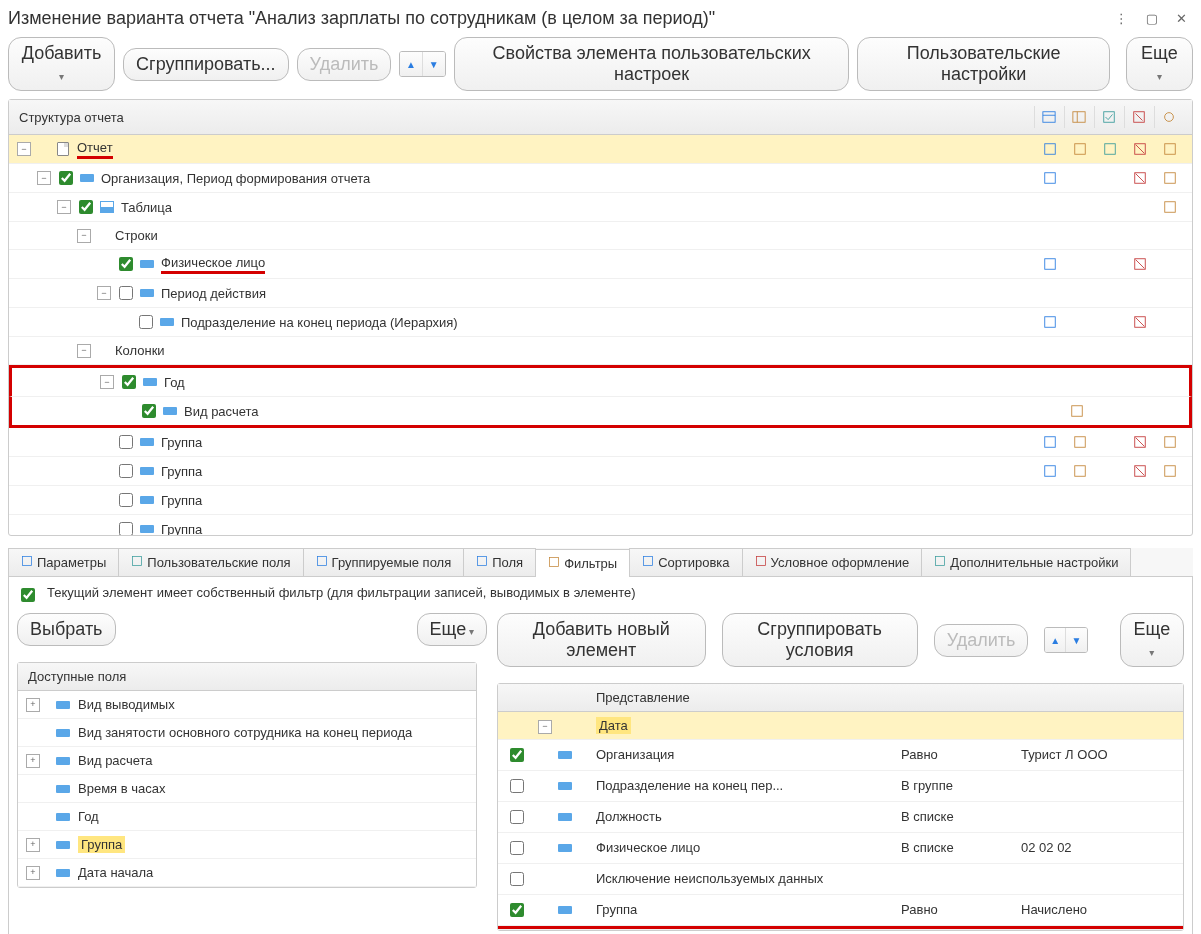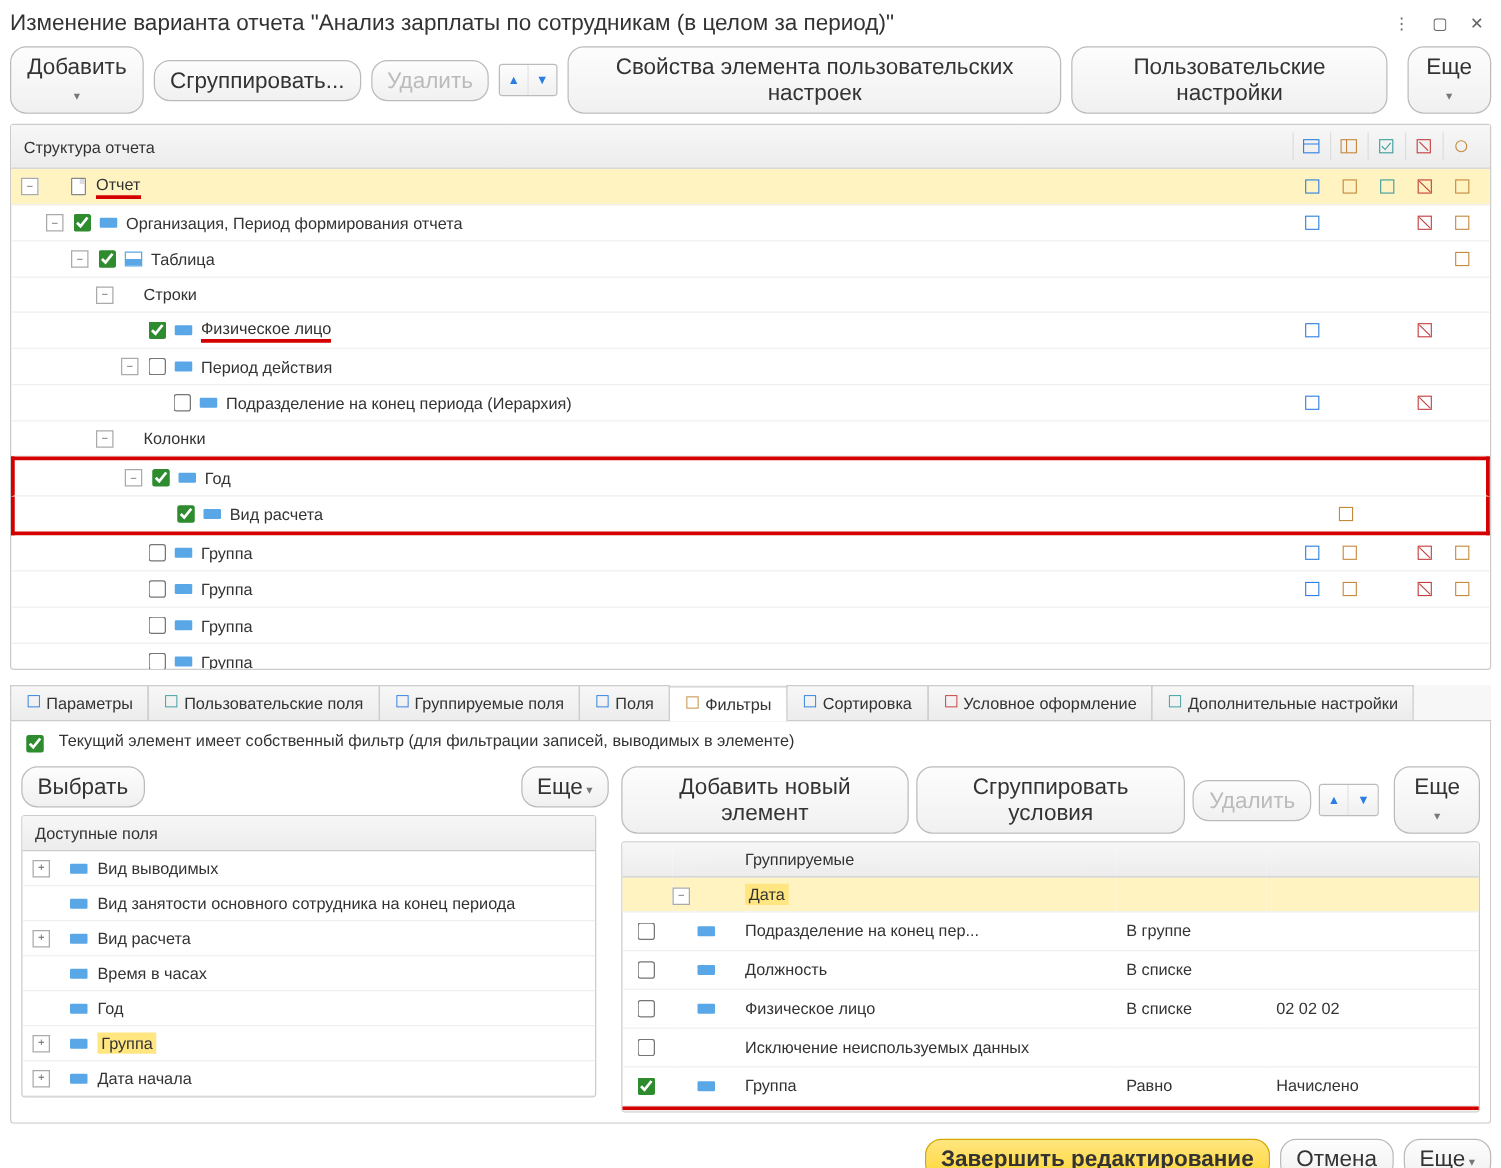--- a/index.html
+++ b/index.html
@@ -41,21 +41,21 @@
 .red-under { border-bottom: 3px solid #d40000; padding-bottom: 1px; }
 .tabs { display: flex; border-bottom: 1px solid #ccc; background: #f7f7f7; }
 .tab { padding: 6px 12px; border: 1px solid #ccc; border-bottom: none; margin-right: -1px; background: linear-gradient(#f7f7f7,#ececec); cursor: pointer; display: flex; align-items: flex-start; gap: 4px; font-size: 12px; }
 .tab.active { background: #fff; position: relative; top: 1px; }
 .tab-icon { width: 12px; height: 12px; }
 .filter-panel { border: 1px solid #ccc; border-top: none; border-radius: 0 0 3px 3px; padding: 8px; }
 .filter-check { display: flex; align-items: flex-start; gap: 6px; margin-bottom: 8px; color: #333; }
 .split { display: flex; gap: 10px; }
 .split-left { width: 460px; border: 1px solid #ccc; border-radius: 3px; }
 .split-right { flex: 1; border: 1px solid #ccc; border-radius: 3px; }
-.sub-toolbar { display: flex; gap: 6px; margin-bottom: 6px; align-items: center; }
+.sub-toolbar { display: flex; gap: 16px; margin-bottom: 16px; align-items: center; }
 .list-header { background: linear-gradient(#f7f7f7,#ececec); border-bottom: 1px solid #ccc; padding: 6px 10px; }
 .list-body { max-height: 240px; overflow-y: auto; }
 .list-row { display: flex; align-items: center; padding: 5px 8px; border-bottom: 1px solid #f0f0f0; min-height: 28px; }
 .fld-icon { width: 14px; height: 8px; background: #5aa7e8; border-radius: 1px; margin-right: 8px; }
 .filter-table { width: 100%; border-collapse: collapse; }
 .filter-table th { background: linear-gradient(#f7f7f7,#ececec); border-bottom: 1px solid #ccc; padding: 6px 8px; text-align: left; font-weight: normal; }
 .filter-table td { padding: 5px 8px; border-bottom: 1px solid #f0f0f0; vertical-align: middle; }
 .filter-table tr.hl td { background: #fff3c2; }
 .red-line { height: 3px; background: #d40000; }
 .footer { display: flex; justify-content: flex-end; gap: 8px; margin-top: 12px; }
@@ -524,34 +524,41 @@
         </div>
         <div class="spacer"></div>
         <button class="btn dropdown">Еще</button>
       </div>
       <div class="split-right">
         <table class="filter-table">
           <thead>
             <tr>
               <th style="width:30px;"></th>
               <th style="width:50px;"></th>
-              <th>Группируемые</th>
+              <th>Представление</th>
               <th style="width:120px;"></th>
               <th style="width:170px;"></th>
             </tr>
           </thead>
           <tbody id="filter-body">
               <tr class="hl">
                 <td></td>
                 <td style="padding-left: 0px;"><span class="expander">−</span></td>
                 <td><span style="background: rgb(255, 230, 128); padding: 1px 3px;">Дата</span></td>
                 <td></td>
                 <td></td>
               </tr>
               <tr>
+                <td><input type="checkbox" class="cb" checked="" style=""></td>
+                <td style="padding-left: 20px;"><span class="fld-icon" style="display: inline-block;"></span></td>
+                <td><span>Организация</span></td>
+                <td>Равно</td>
+                <td>Турист Л ООО</td>
+              </tr>
+              <tr>
                 <td><input type="checkbox" class="cb" style=""></td>
                 <td style="padding-left: 20px;"><span class="fld-icon" style="display: inline-block;"></span></td>
                 <td><span>Подразделение на конец пер...</span></td>
                 <td>В группе</td>
                 <td></td>
               </tr>
               <tr>
                 <td><input type="checkbox" class="cb" style=""></td>
                 <td style="padding-left: 20px;"><span class="fld-icon" style="display: inline-block;"></span></td>
                 <td><span>Должность</span></td>

